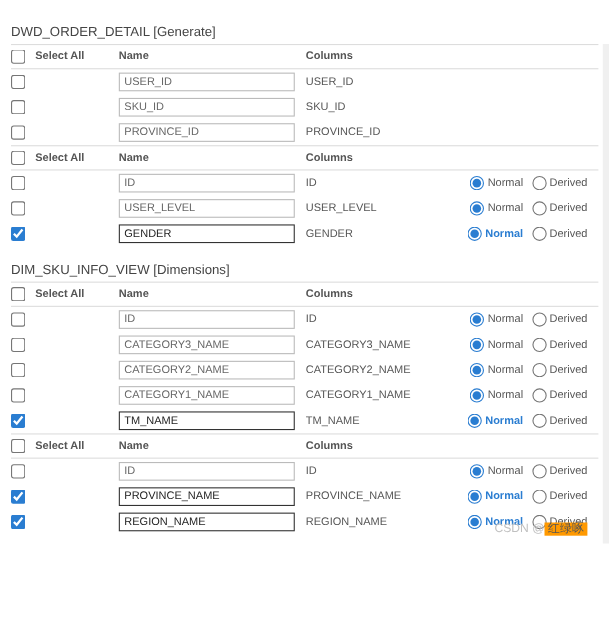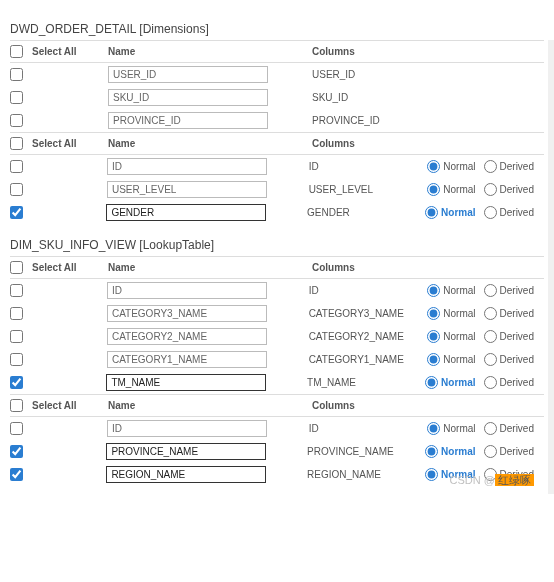--- a/index.html
+++ b/index.html
@@ -8,21 +8,21 @@
 .header { margin-bottom: 4px; }
 .title { font-size: 13px; font-weight: 600; display: inline; }
 .info-icon { display:inline-block; width:12px; height:12px; border-radius:50%; background:#888; color:#fff; font-size:9px; text-align:center; line-height:12px; margin:0 3px; }
 .hint { font-size: 10px; color: #999; display: inline; }
 .sub { font-size: 10px; color:#555; margin-top:2px; }
 .link { color:#2a7dd1; text-decoration:none; }
 .section-title { font-size: 12px; color:#444; margin: 14px 0 4px; }
 .hdr { display:flex; border-top:1px solid #ddd; border-bottom:1px solid #ddd; padding:4px 0; font-size:10px; color:#555; font-weight:600; }
 .col-chk { width:22px; display:flex; align-items:center; }
 .col-sel { width:76px; display:flex; align-items:center; font-weight:600; }
-.col-name { width:204px; display:flex; align-items:center; }
+.col-name { width:170px; display:flex; align-items:center; }
 .col-cols { width:120px; display:flex; align-items:center; }
 .col-radio { display:flex; align-items:flex-end; gap:8px; flex:1; justify-content:flex-end; padding-right:10px; }
 .row { display:flex; align-items:center; padding:3px 0; }
 .row input[type=text] { width:160px; font-size:10px; padding:2px 4px; border:1px solid #bbb; color:#666; }
 .row input[type=text].sel { border:1px solid #333; color:#222; }
 .col-coltxt { width:120px; font-size:10px; color:#555; }
 .rlabel { font-size:10px; color:#555; display:flex; align-items:center; gap:3px; }
 .rlabel.sel { color:#2a7dd1; font-weight:600; }
 input[type=radio] { accent-color:#2a7dd1; margin:0; }
 input[type=checkbox] { accent-color:#2a7dd1; margin:0; }
@@ -30,21 +30,21 @@
 .watermark { position:absolute; right:20px; bottom:6px; font-size:11px; color:#c0c0c0; }
 .watermark .hl { background:#ff9900; color:#555; padding:0 3px; }
 </style>
 </head>
 <body>
 <div class="wrap">
 
 
 <div id="tables">
       <div>
-        <div class="section-title">DWD_ORDER_DETAIL [Dimensions]</div>
+        <div class="section-title">DWD_ORDER_DETAIL [Generate]</div>
         <div class="hdr">
           <div class="col-chk">
             <input type="checkbox" style="">
           </div>
           <div class="col-sel">Select All</div>
           <div class="col-name">Name</div>
           <div class="col-cols">Columns</div>
         </div>
         <div class="row">
           <div class="col-chk">
@@ -124,21 +124,21 @@
             <input type="text" class="sel" value="GENDER" style="">
           </div>
           <div class="col-coltxt">GENDER</div>
           <div class="col-radio">
             <label class="rlabel sel"><input type="radio" name="r1_2" checked="" style="">Normal</label>
             <label class="rlabel"><input type="radio" name="r1_2" style="">Derived</label>
           </div>
         </div>
       </div>
       <div>
-        <div class="section-title">DIM_SKU_INFO_VIEW [LookupTable]</div>
+        <div class="section-title">DIM_SKU_INFO_VIEW [Dimensions]</div>
         <div class="hdr">
           <div class="col-chk">
             <input type="checkbox" style="">
           </div>
           <div class="col-sel">Select All</div>
           <div class="col-name">Name</div>
           <div class="col-cols">Columns</div>
           <div class="col-radio"></div>
         </div>
         <div class="row">

